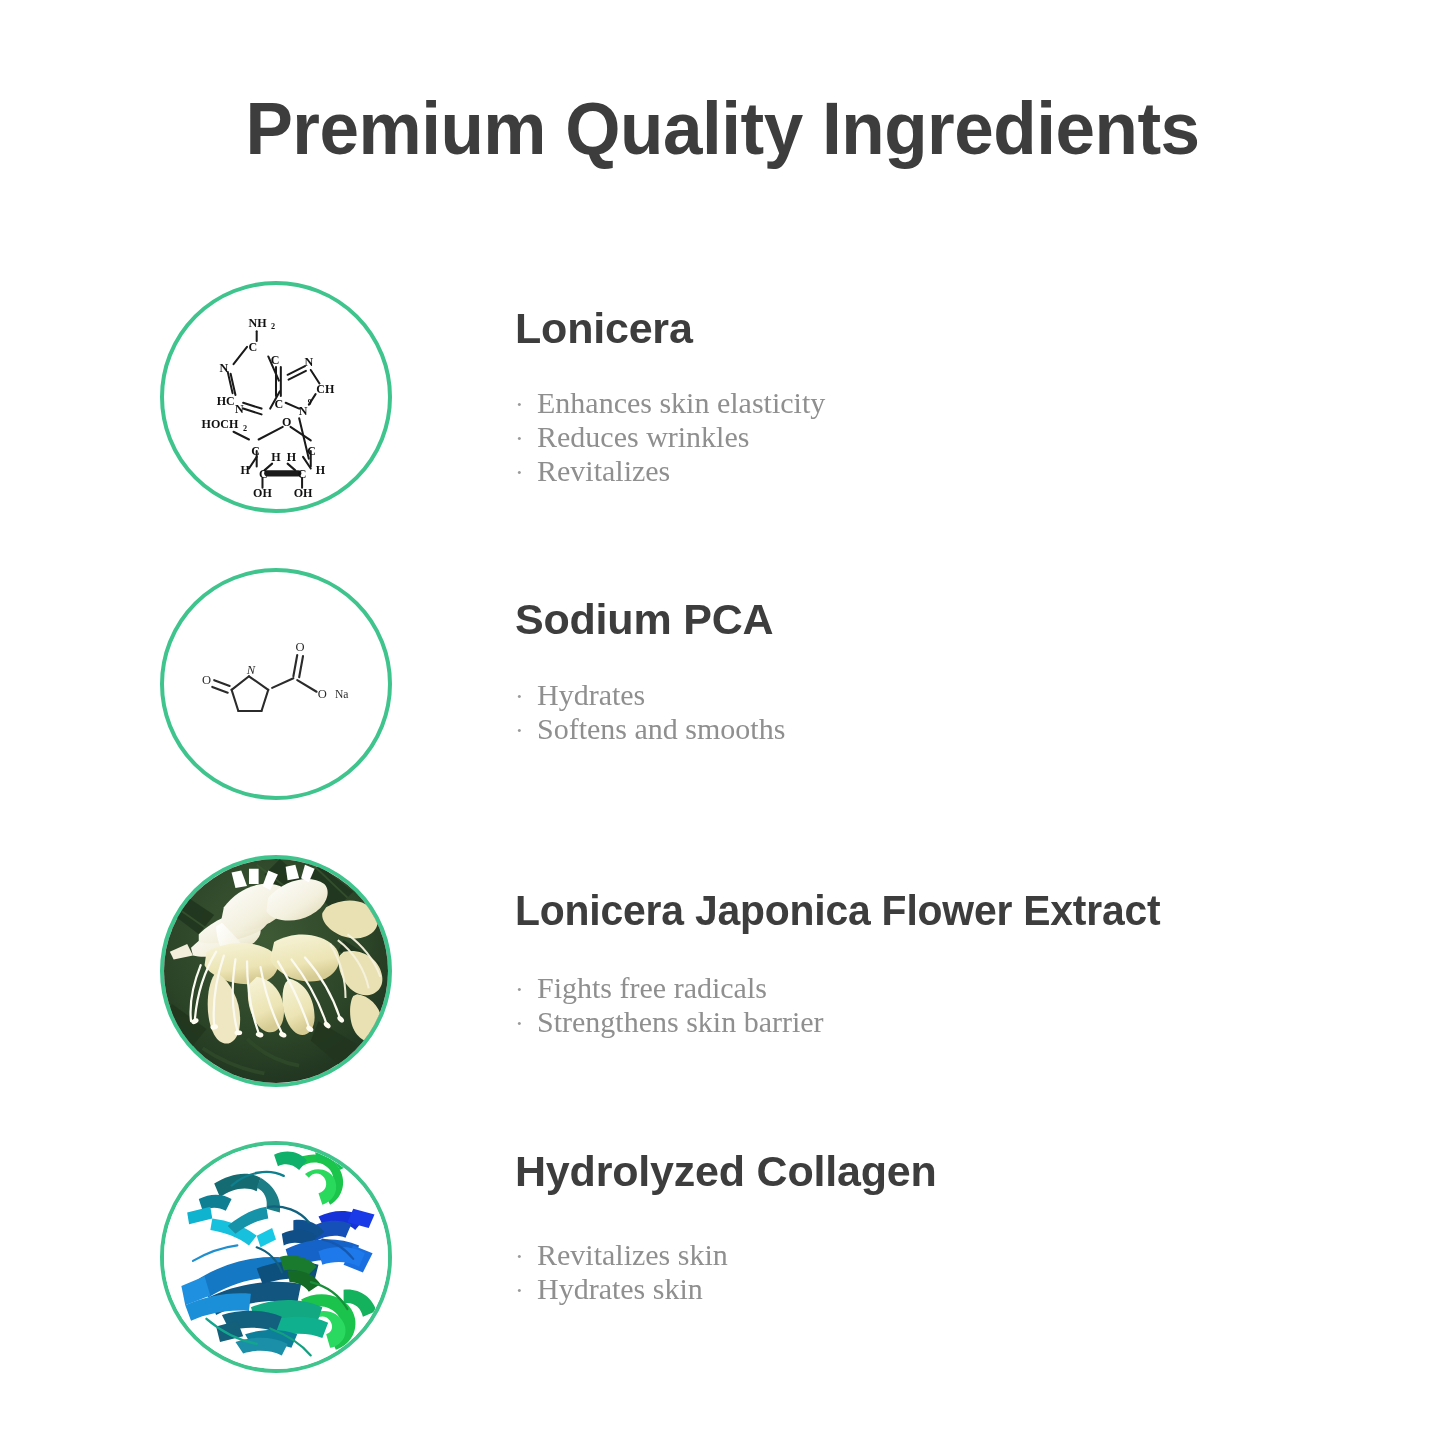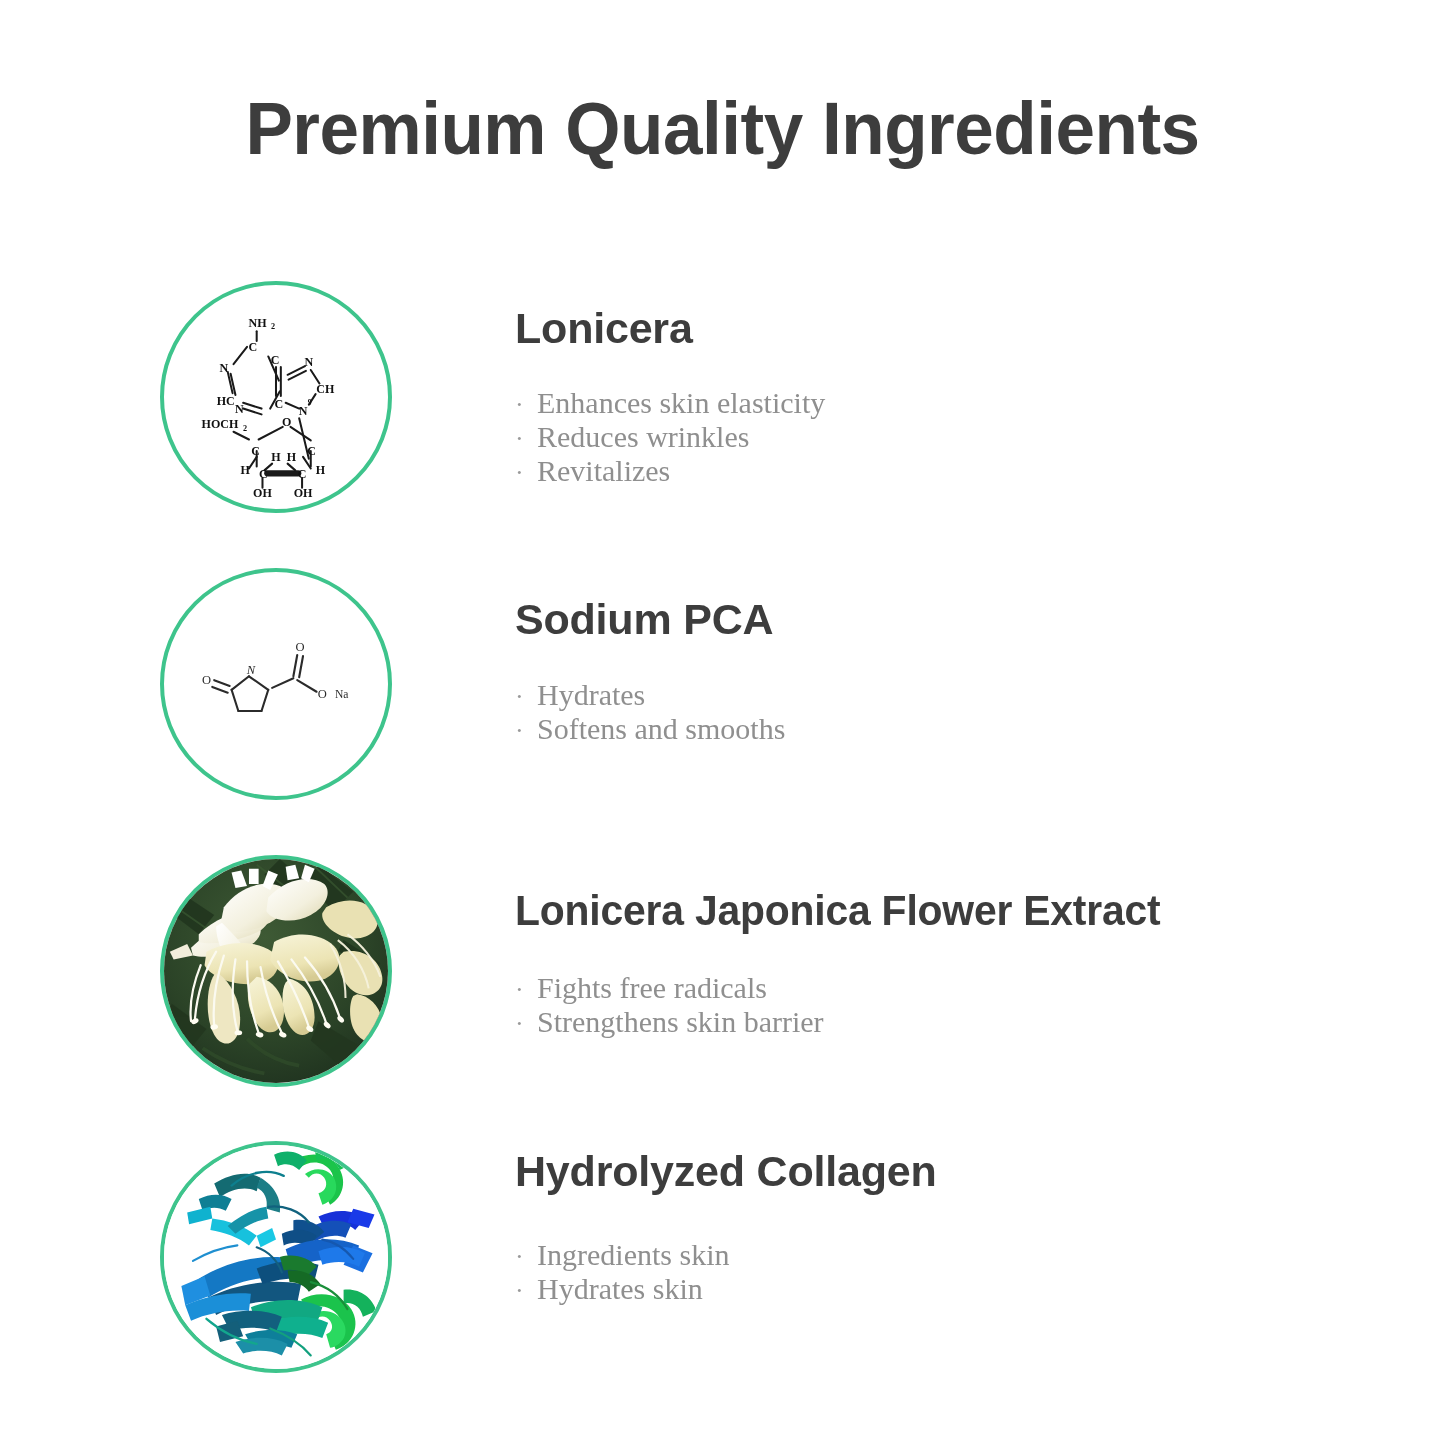--- a/index.html
+++ b/index.html
@@ -432,20 +432,20 @@
               <path d="M30 120 C44 112, 60 106, 76 104" stroke="#1f8fd0" stroke-width="2.2"></path>
               <path d="M164 98 C176 100, 188 108, 196 118" stroke="#1558b0" stroke-width="2.2"></path>
               <path d="M110 190 C126 196, 142 206, 152 218" stroke="#12a07e" stroke-width="2.2"></path>
             </g>
           </svg>
         </div>
       </div>
       <div class="ingredient-body">
         <div class="ingredient-name">Hydrolyzed Collagen</div>
         <ul class="benefit-list">
-          <li class="benefit-item"><span class="benefit-bullet">·</span><span>Ingredients skin</span></li>
+          <li class="benefit-item"><span class="benefit-bullet">·</span><span>Revitalizes skin</span></li>
           <li class="benefit-item"><span class="benefit-bullet">·</span><span>Hydrates skin</span></li>
         </ul>
       </div>
     </div>
 
   </div>
 </div>
 
 </body></html>

